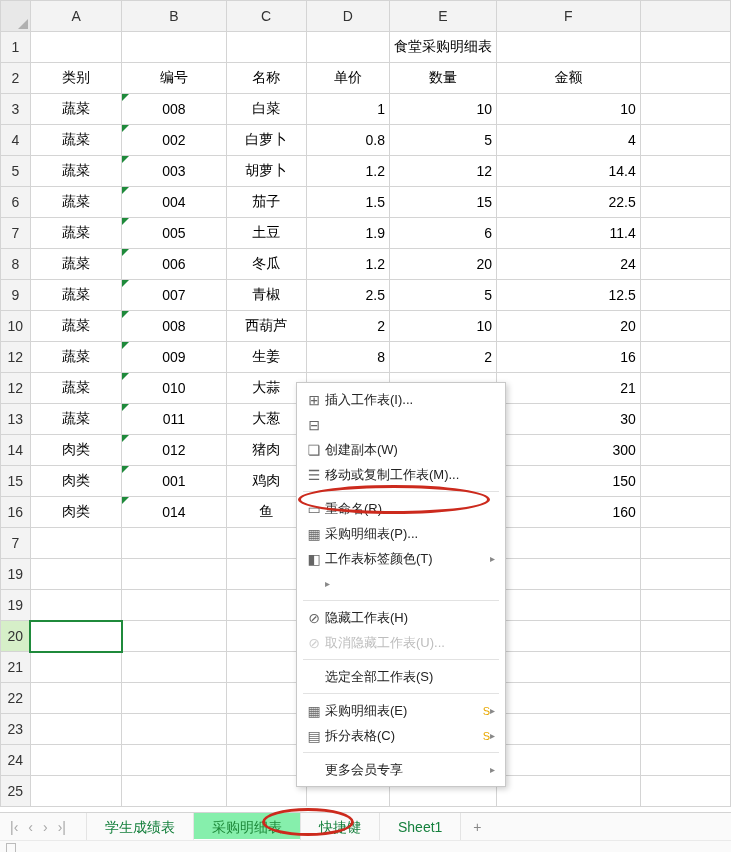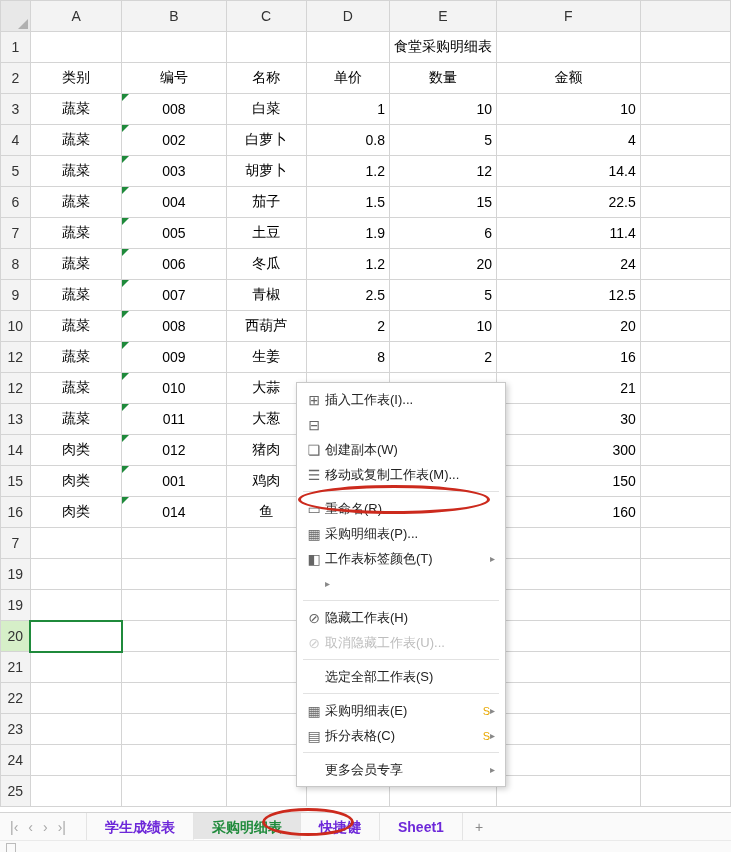--- a/index.html
+++ b/index.html
@@ -117,26 +117,25 @@
       display: flex; align-items: center;
       background: #fafafa;
       font-size: 14px;
     }
     .tabnav { display: flex; gap: 10px; padding: 0 10px; color: #a8a8a8; }
     .tabnav span { cursor: default; }
     .tabs { display: flex; align-items: center; }
     .tab {
       padding: 0 18px; height: 28px; line-height: 28px;
       border-right: 1px solid #e4e4e4; border-left: 1px solid #e4e4e4;
-      color: #6d28d9;
+      color: #15803d;
       margin-left: -1px;
-      font-weight: bold;
     }
     .tab.first { margin-left: 10px; }
-    .tab.active { background: #e5e5e5; color: #1f8a3b; font-weight: bold; border-bottom: 2px solid #fff; }
+    .tab.active { background: #86efac; color: #1f8a3b; font-weight: normal; border-bottom: 2px solid #fff; }
     .addtab { padding: 0 12px; color: #888; }
     .bottom-strip { position: absolute; left: 0; bottom: 0; height: 12px; width: 100%; background: #fafafa; border-top: 1px solid #eaeaea; }
     .bottom-strip::before { content: ""; position: absolute; left: 6px; top: 2px; width: 8px; height: 8px; border: 1px solid #bbb; }
   </style>
 </head>
 <body>
 
 <div class="spreadsheet">
   <table class="grid">
     <colgroup>

